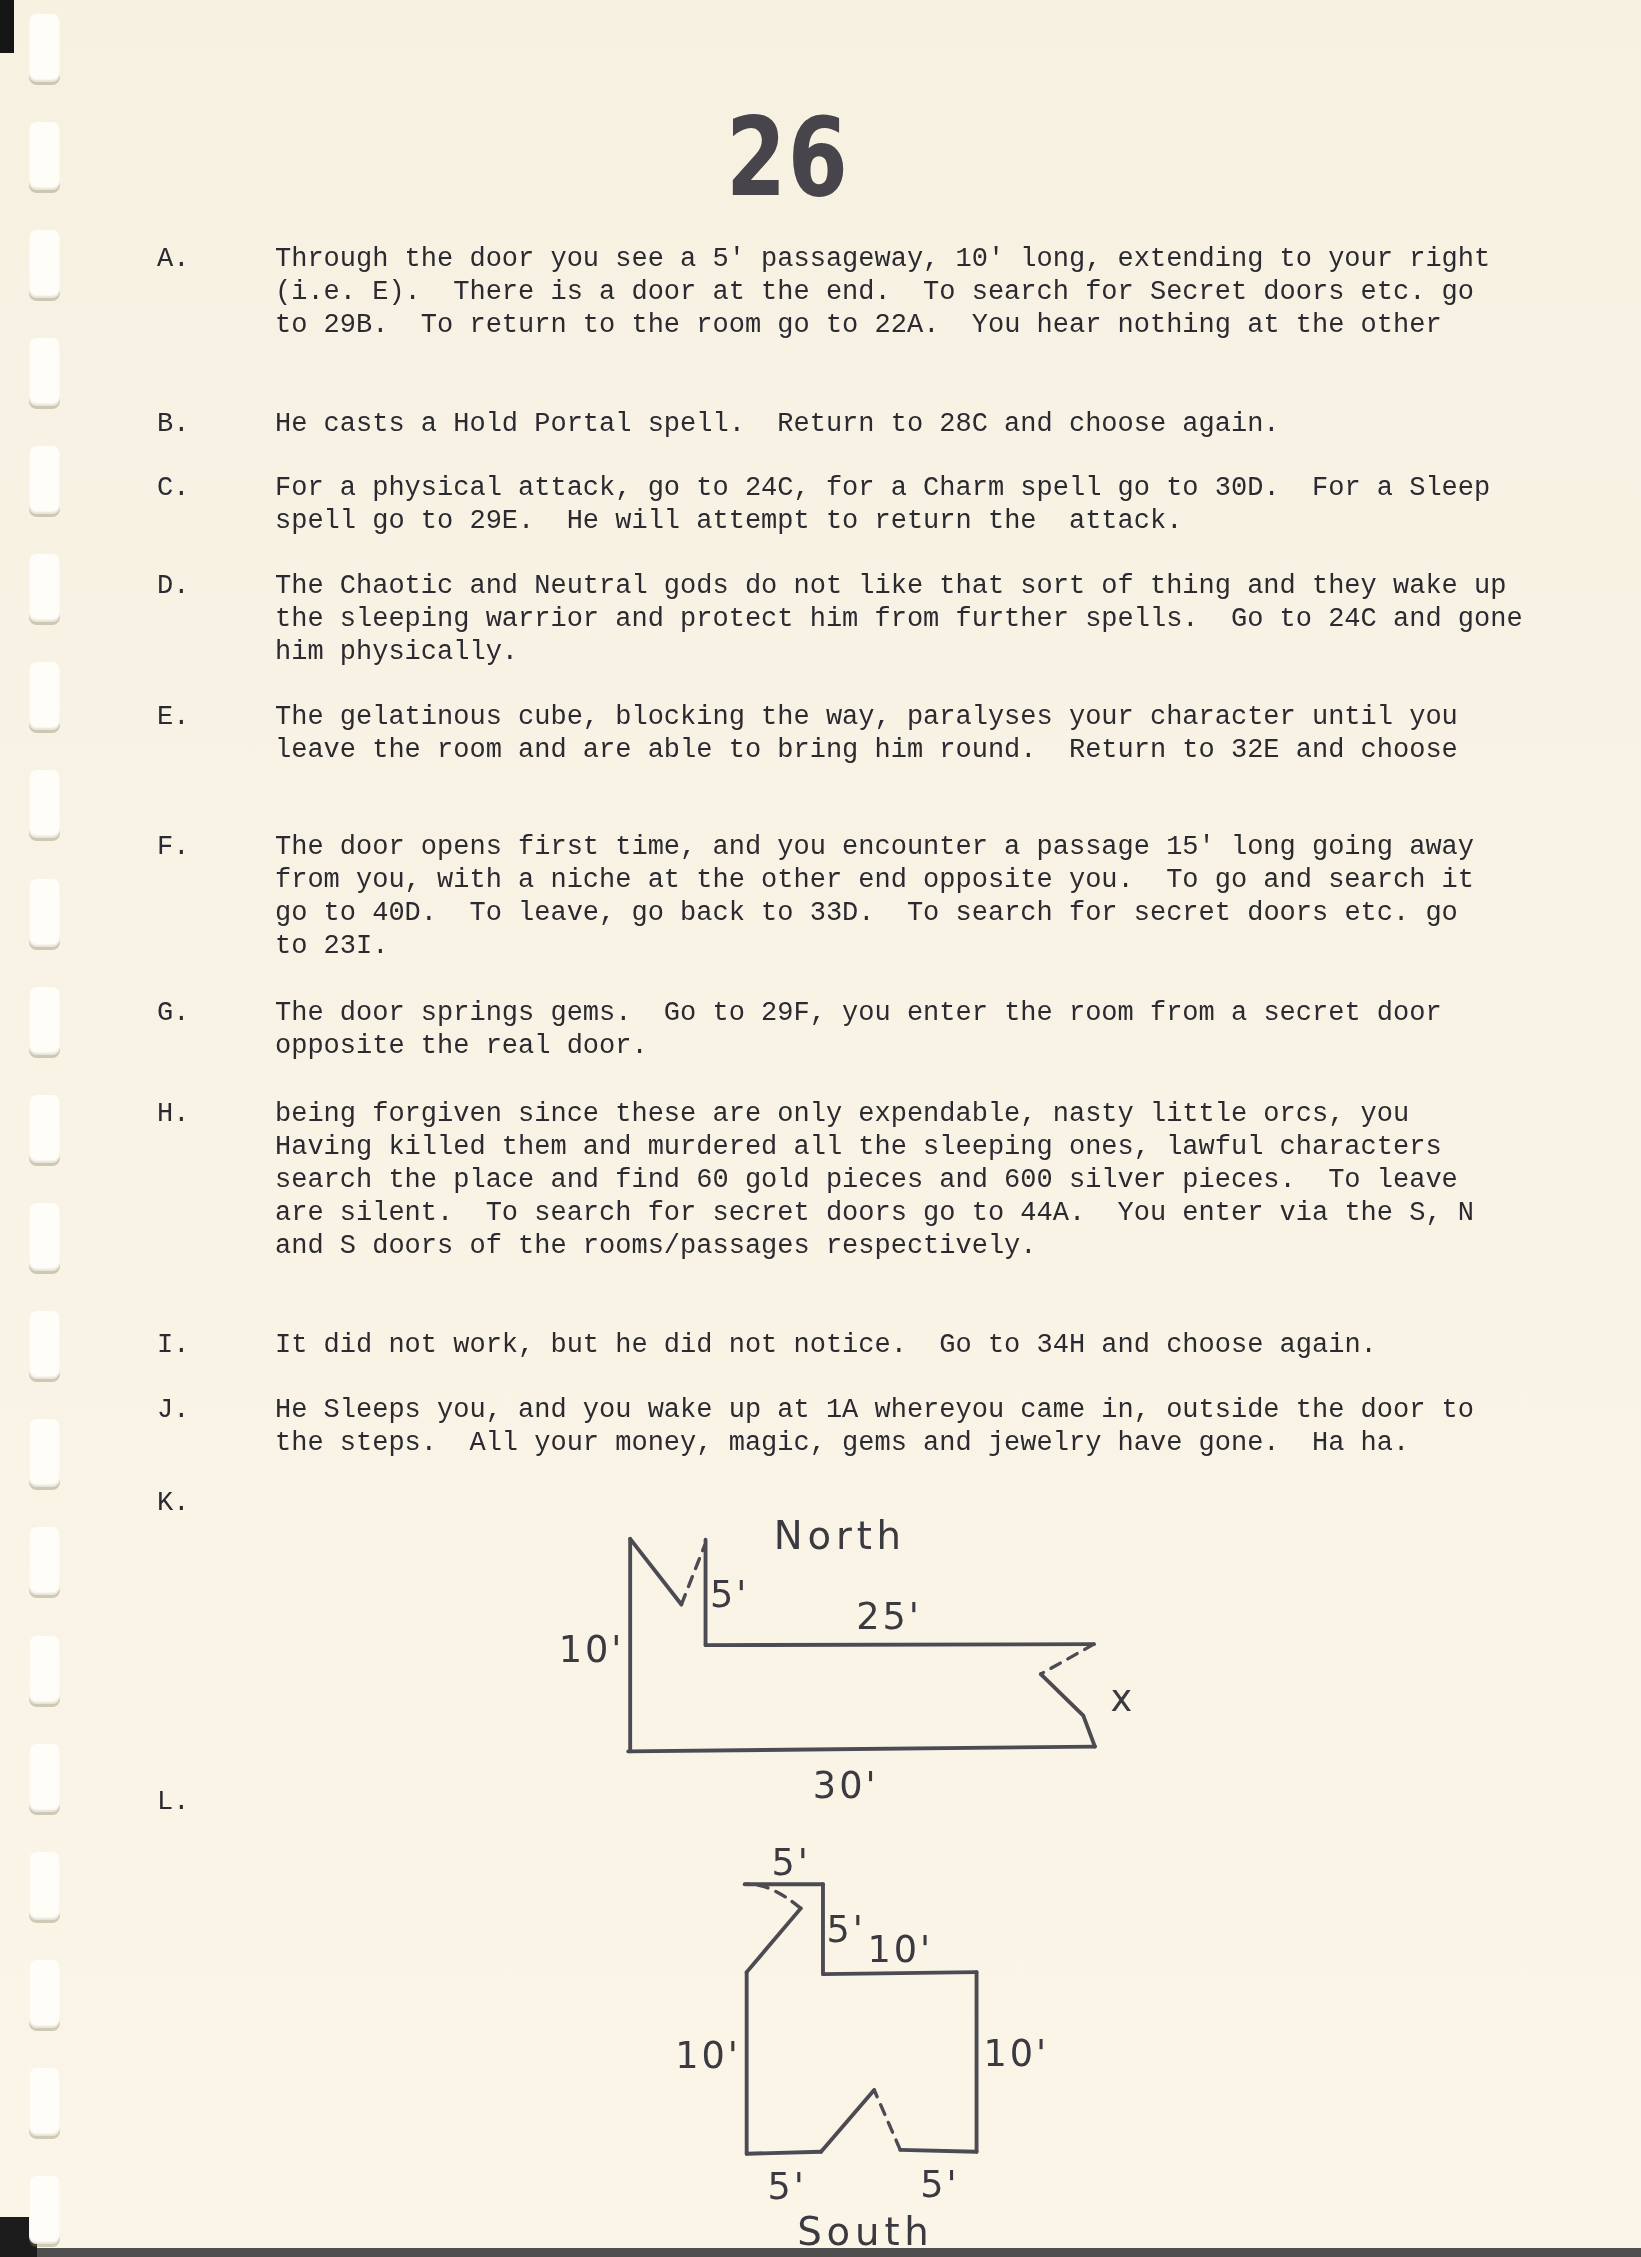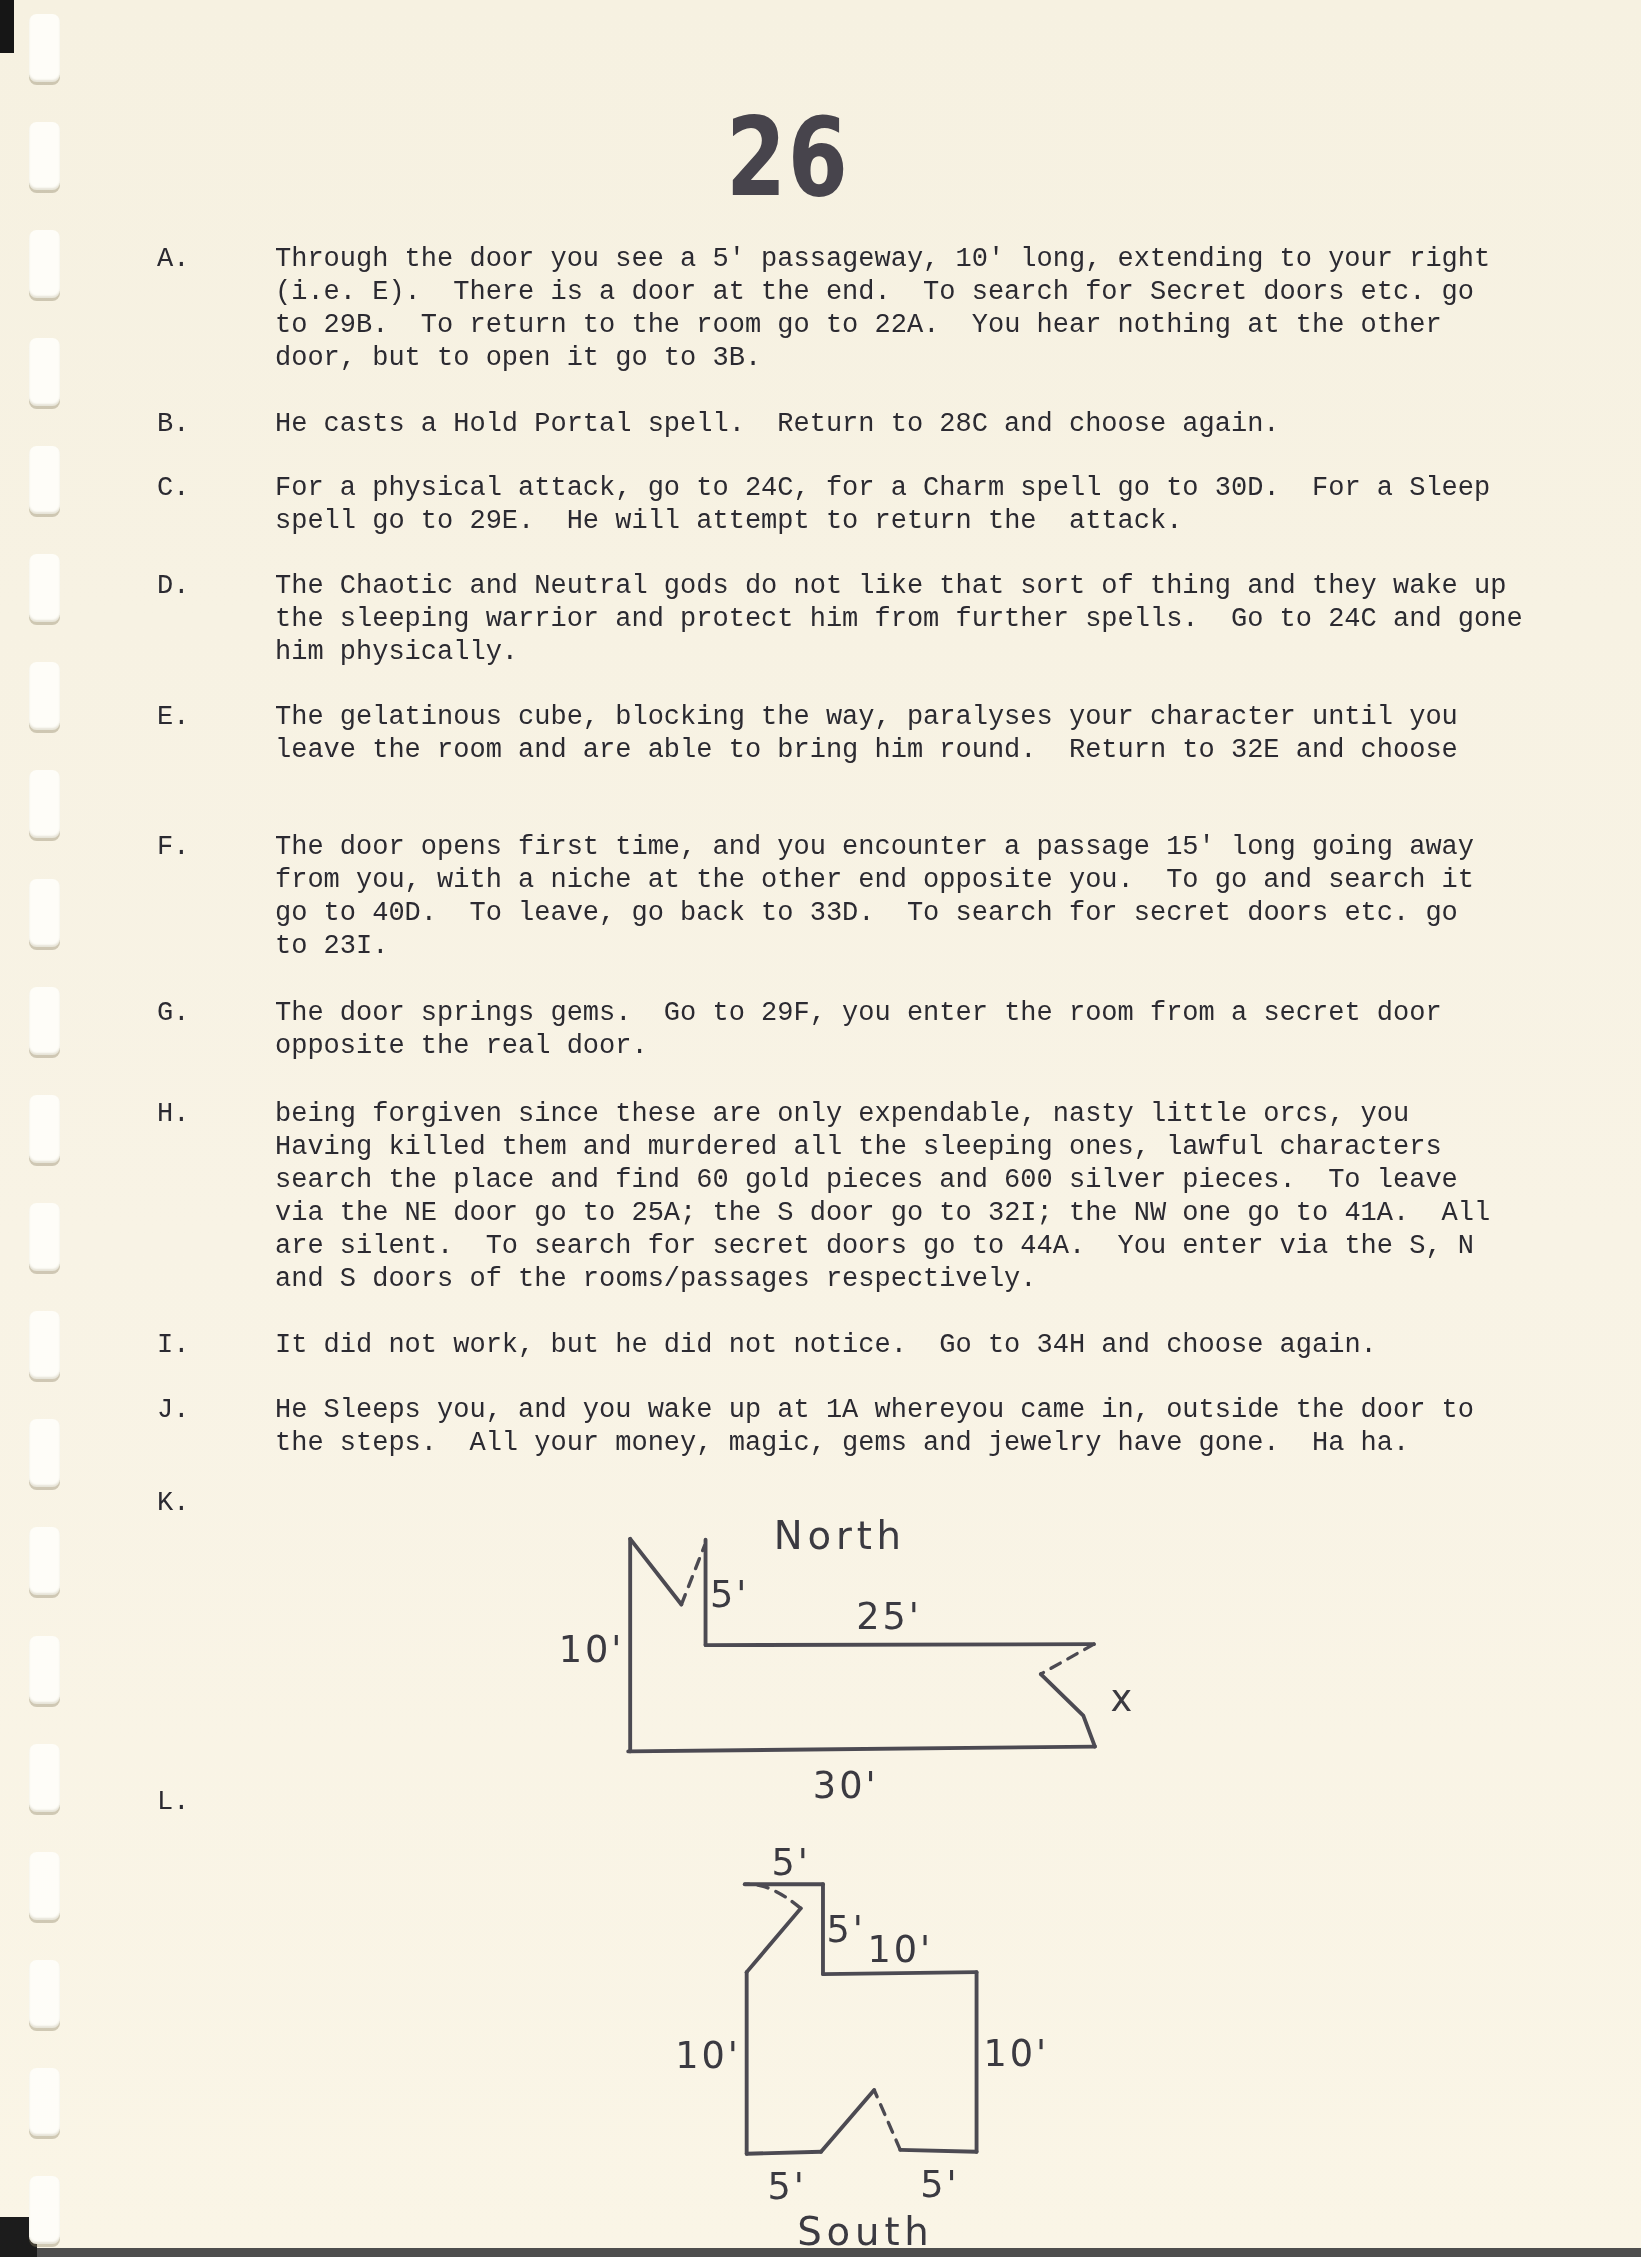--- a/index.html
+++ b/index.html
@@ -74,21 +74,20 @@
 
 <div class="page-number">26</div>
 
 <main id="paragraphs">
     <section class="para" style="top: 243px;">
       <span class="letter">A.</span>
       <div class="plines">
         <div class="pline"><span>Through the door you see a 5' passageway, 10' long, extending to your right</span></div>
         <div class="pline"><span>(i.e. E).  There is a door at the end.  To search for Secret doors etc. go</span></div>
         <div class="pline"><span>to </span><span class="u">29B</span><span>.  To return to the room go to </span><span class="u">22A</span><span>.  You hear nothing at the other</span></div>
-        <div class="pline"><span>door, but to open it go to </span><span class="u">3B</span><span>.</span></div>
       </div>
     </section>
     <section class="para" style="top: 408px;">
       <span class="letter">B.</span>
       <div class="plines">
         <div class="pline"><span>He casts a Hold Portal spell.  Return to </span><span class="u">28C</span><span> and choose again.</span></div>
       </div>
     </section>
     <section class="para" style="top: 472px;">
       <span class="letter">C.</span>
@@ -127,21 +126,20 @@
         <div class="pline"><span>The door springs gems.  Go to </span><span class="u">29F</span><span>, you enter the room from a secret door</span></div>
         <div class="pline"><span>opposite the real door.</span></div>
       </div>
     </section>
     <section class="para" style="top: 1098px;">
       <span class="letter">H.</span>
       <div class="plines">
         <div class="pline"><span>being forgiven since these are only expendable, nasty little orcs, you</span></div>
         <div class="pline"><span>Having killed them and murdered all the sleeping ones, lawful characters</span></div>
         <div class="pline"><span>search the place and find 60 gold pieces and 600 silver pieces.  To leave</span></div>
-        <div class="pline"><span>via the NE door go to </span><span class="u">25A</span><span>; the S door go to </span><span class="u">32I</span><span>; the NW one go to </span><span class="u">41A</span><span>.  All</span></div>
         <div class="pline"><span>are silent.  To search for secret doors go to </span><span class="u">44A</span><span>.  You enter via the S, N</span></div>
         <div class="pline"><span>and S doors of the rooms/passages respectively.</span></div>
       </div>
     </section>
     <section class="para" style="top: 1329px;">
       <span class="letter">I.</span>
       <div class="plines">
         <div class="pline"><span>It did not work, but he did not notice.  Go to </span><span class="u">34H</span><span> and choose again.</span></div>
       </div>
     </section>

